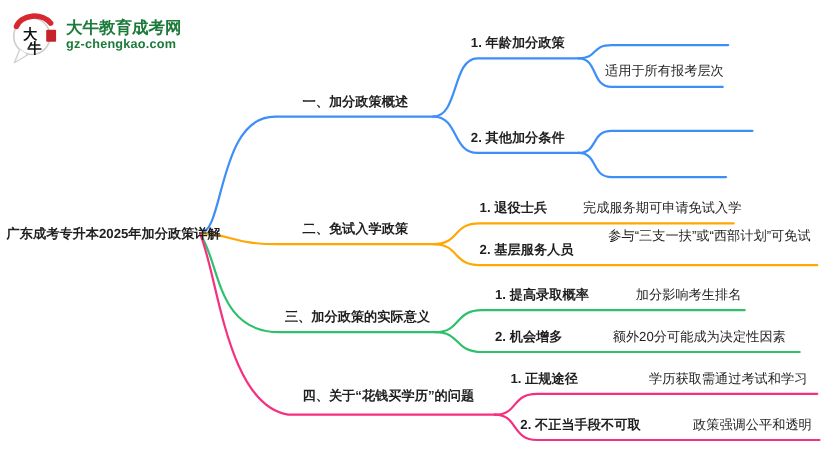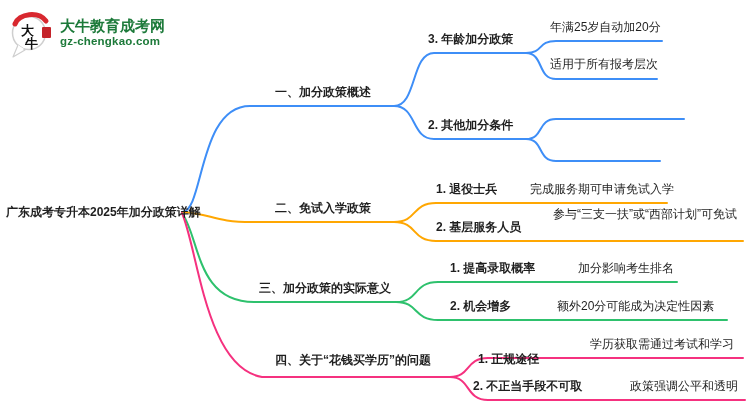--- a/index.html
+++ b/index.html
@@ -76,36 +76,35 @@
     </div>
     <div class="txt">
       <div class="title">大牛教育成考网</div>
       <div class="url">gz-chengkao.com</div>
     </div>
   </div>
 
   <div class="lbl root" style="left:6px;top:204px;">广东成考专升本2025年加分政策详解</div>
 
   <div class="lbl branch" style="left:248px;top:84px;">一、加分政策概述</div>
-  <div class="lbl" style="left:428px;top:31px;">3. 年龄加分政策</div>
-  <div class="lbl leaf" style="left:550px;top:19px;">年满25岁自动加20分</div>
+  <div class="lbl" style="left:428px;top:31px;">1. 年龄加分政策</div>
   <div class="lbl leaf" style="left:550px;top:57px;font-family:Liberation Mono, monospace;">适用于所有报考层次</div>
   <div class="lbl" style="left:428px;top:117px;">2. 其他加分条件</div>
 
   <div class="lbl branch" style="left:248px;top:200px;">二、免试入学政策</div>
   <div class="lbl" style="left:436px;top:181px;">1. 退役士兵</div>
   <div class="lbl leaf" style="left:530px;top:181px;">完成服务期可申请免试入学</div>
   <div class="lbl" style="left:436px;top:219px;">2. 基层服务人员</div>
   <div class="lbl leaf" style="left:553px;top:206px;">参与“三支一扶”或“西部计划”可免试</div>
 
   <div class="lbl branch" style="left:250px;top:280px;">三、加分政策的实际意义</div>
   <div class="lbl" style="left:450px;top:260px;">1. 提高录取概率</div>
   <div class="lbl leaf" style="left:578px;top:260px;">加分影响考生排名</div>
   <div class="lbl" style="left:450px;top:298px;">2. 机会增多</div>
   <div class="lbl leaf" style="left:557px;top:298px;">额外20分可能成为决定性因素</div>
 
   <div class="lbl branch wide" style="left:253px;top:352px;">四、关于“花钱买学历”的问题</div>
-  <div class="lbl" style="left:478px;top:336px;margin-top:15px;">1. 正规途径</div>
+  <div class="lbl" style="left:464px;top:336px;">1. 正规途径</div>
   <div class="lbl leaf" style="left:590px;top:336px;">学历获取需通过考试和学习</div>
   <div class="lbl" style="left:473px;top:378px;">2. 不正当手段不可取</div>
   <div class="lbl leaf" style="left:630px;top:378px;">政策强调公平和透明</div>
 
 </div>
 
 </body></html>

